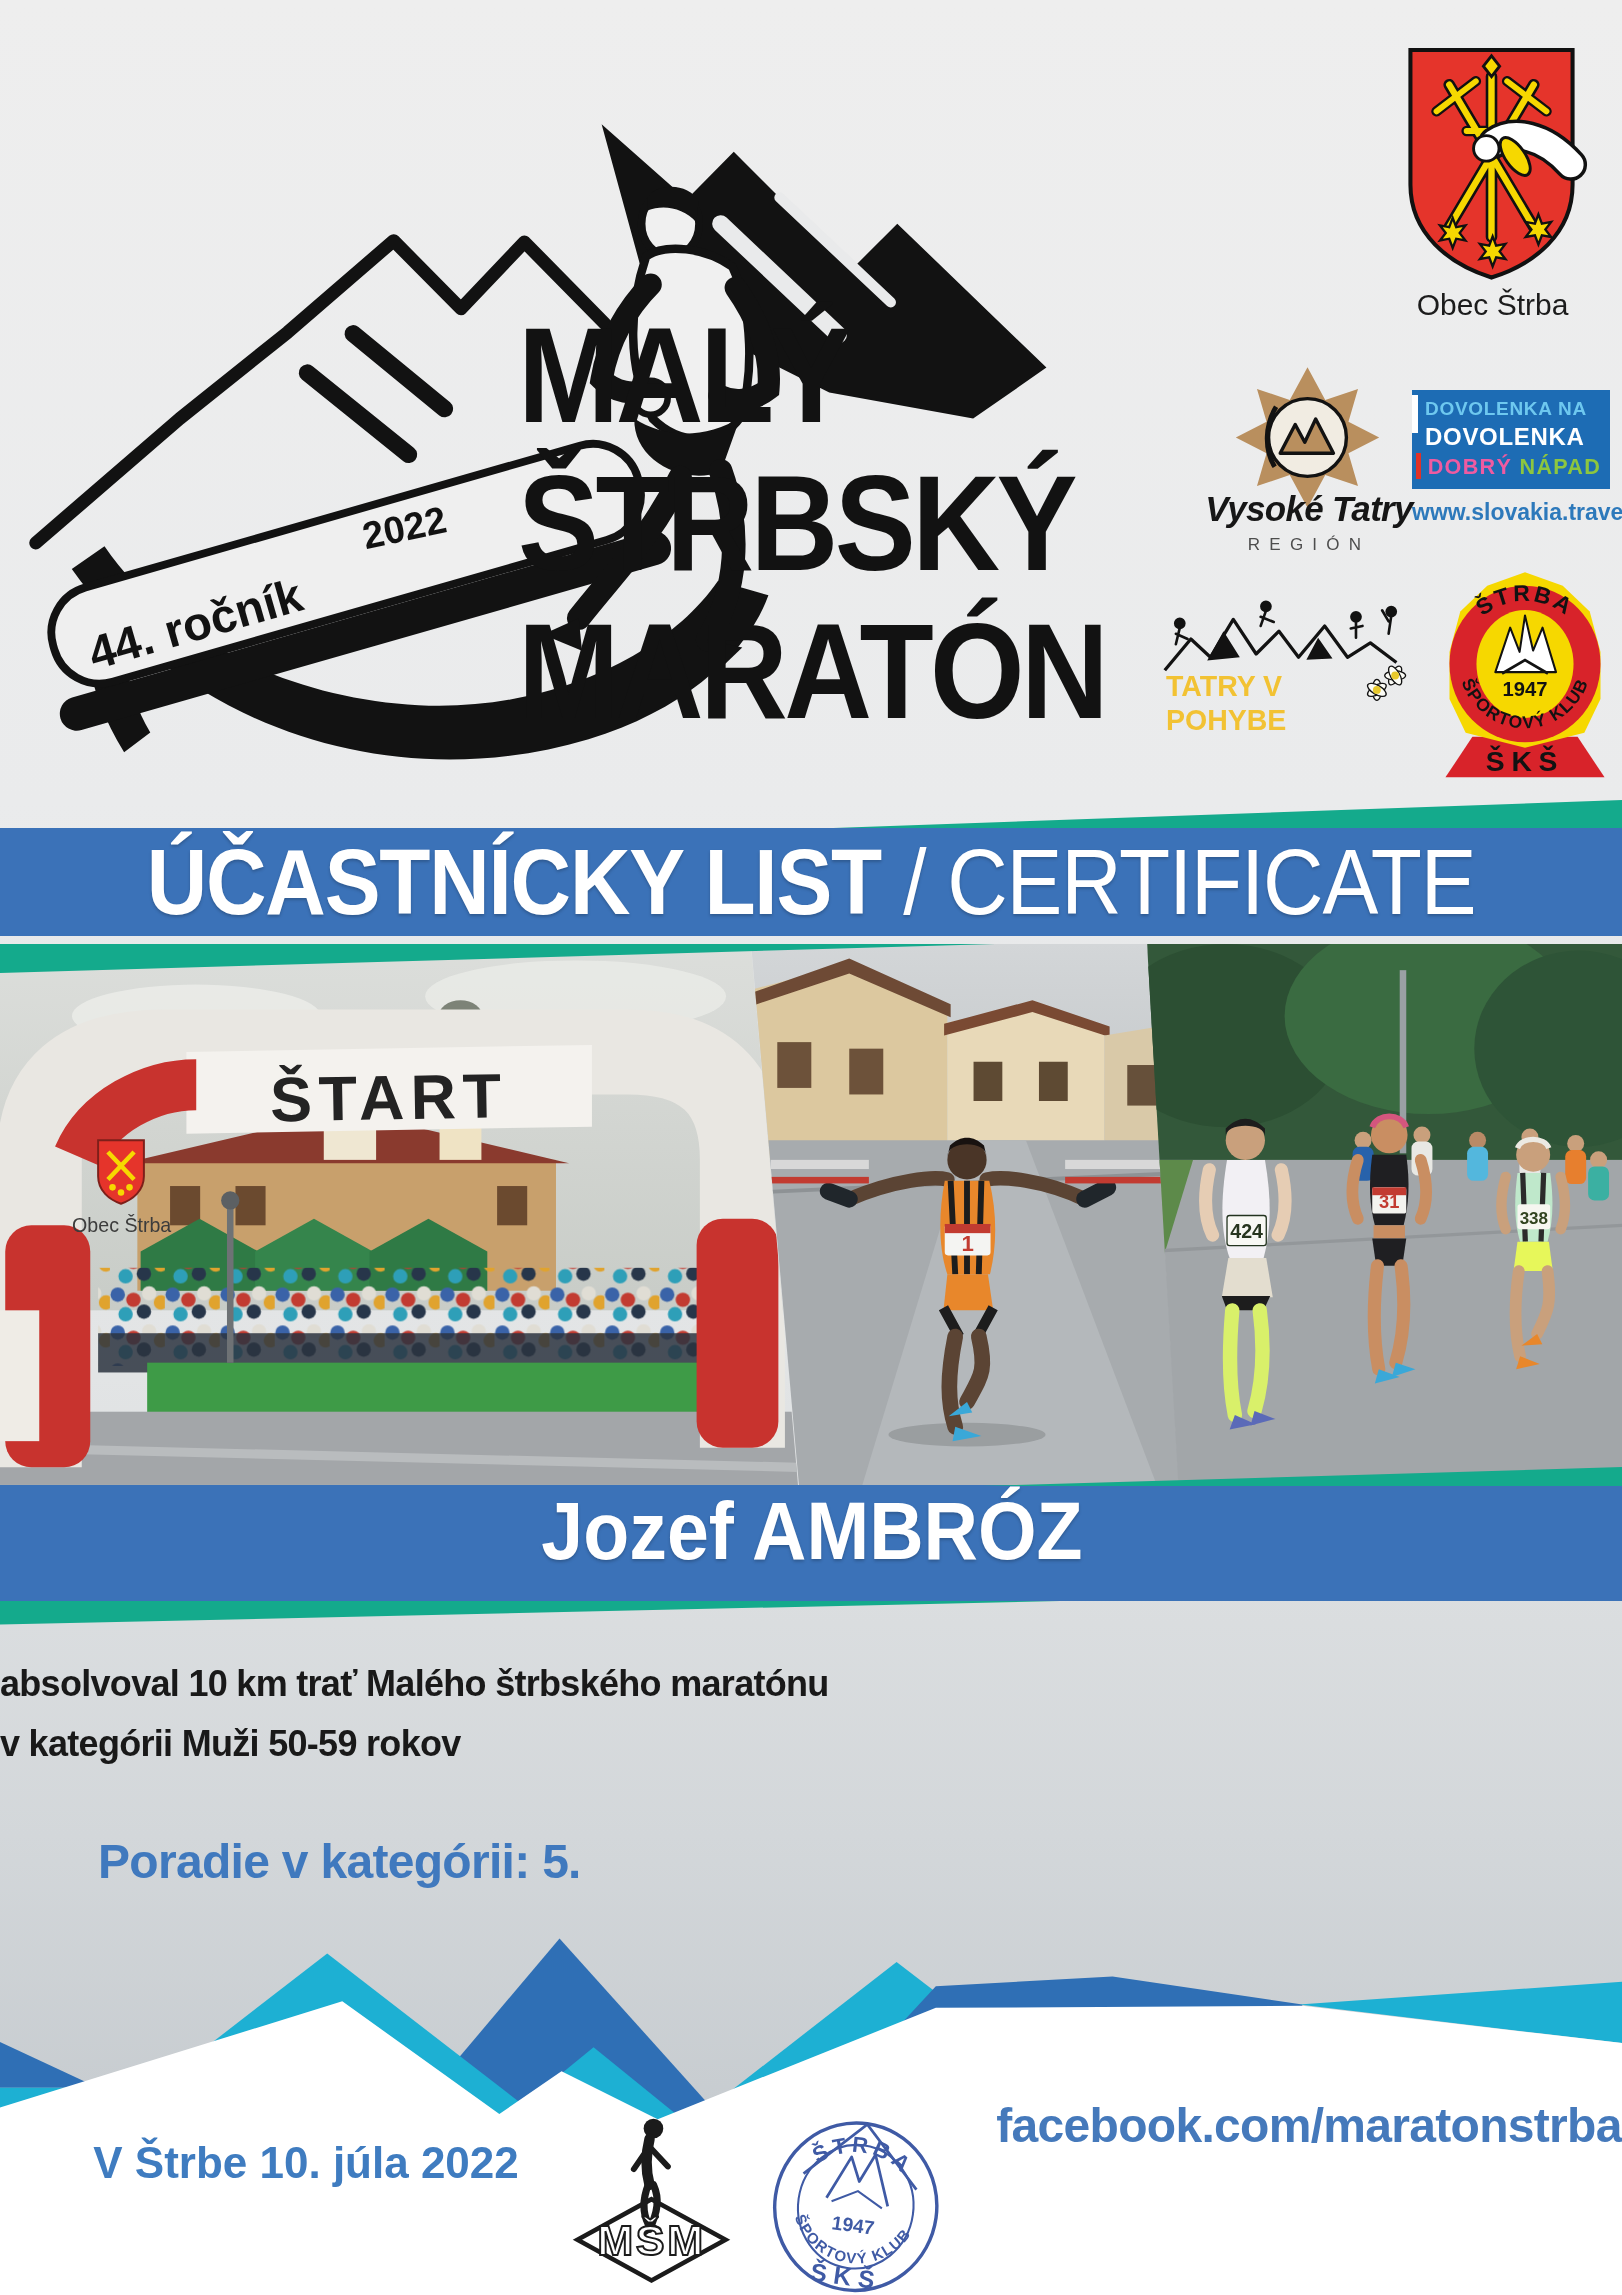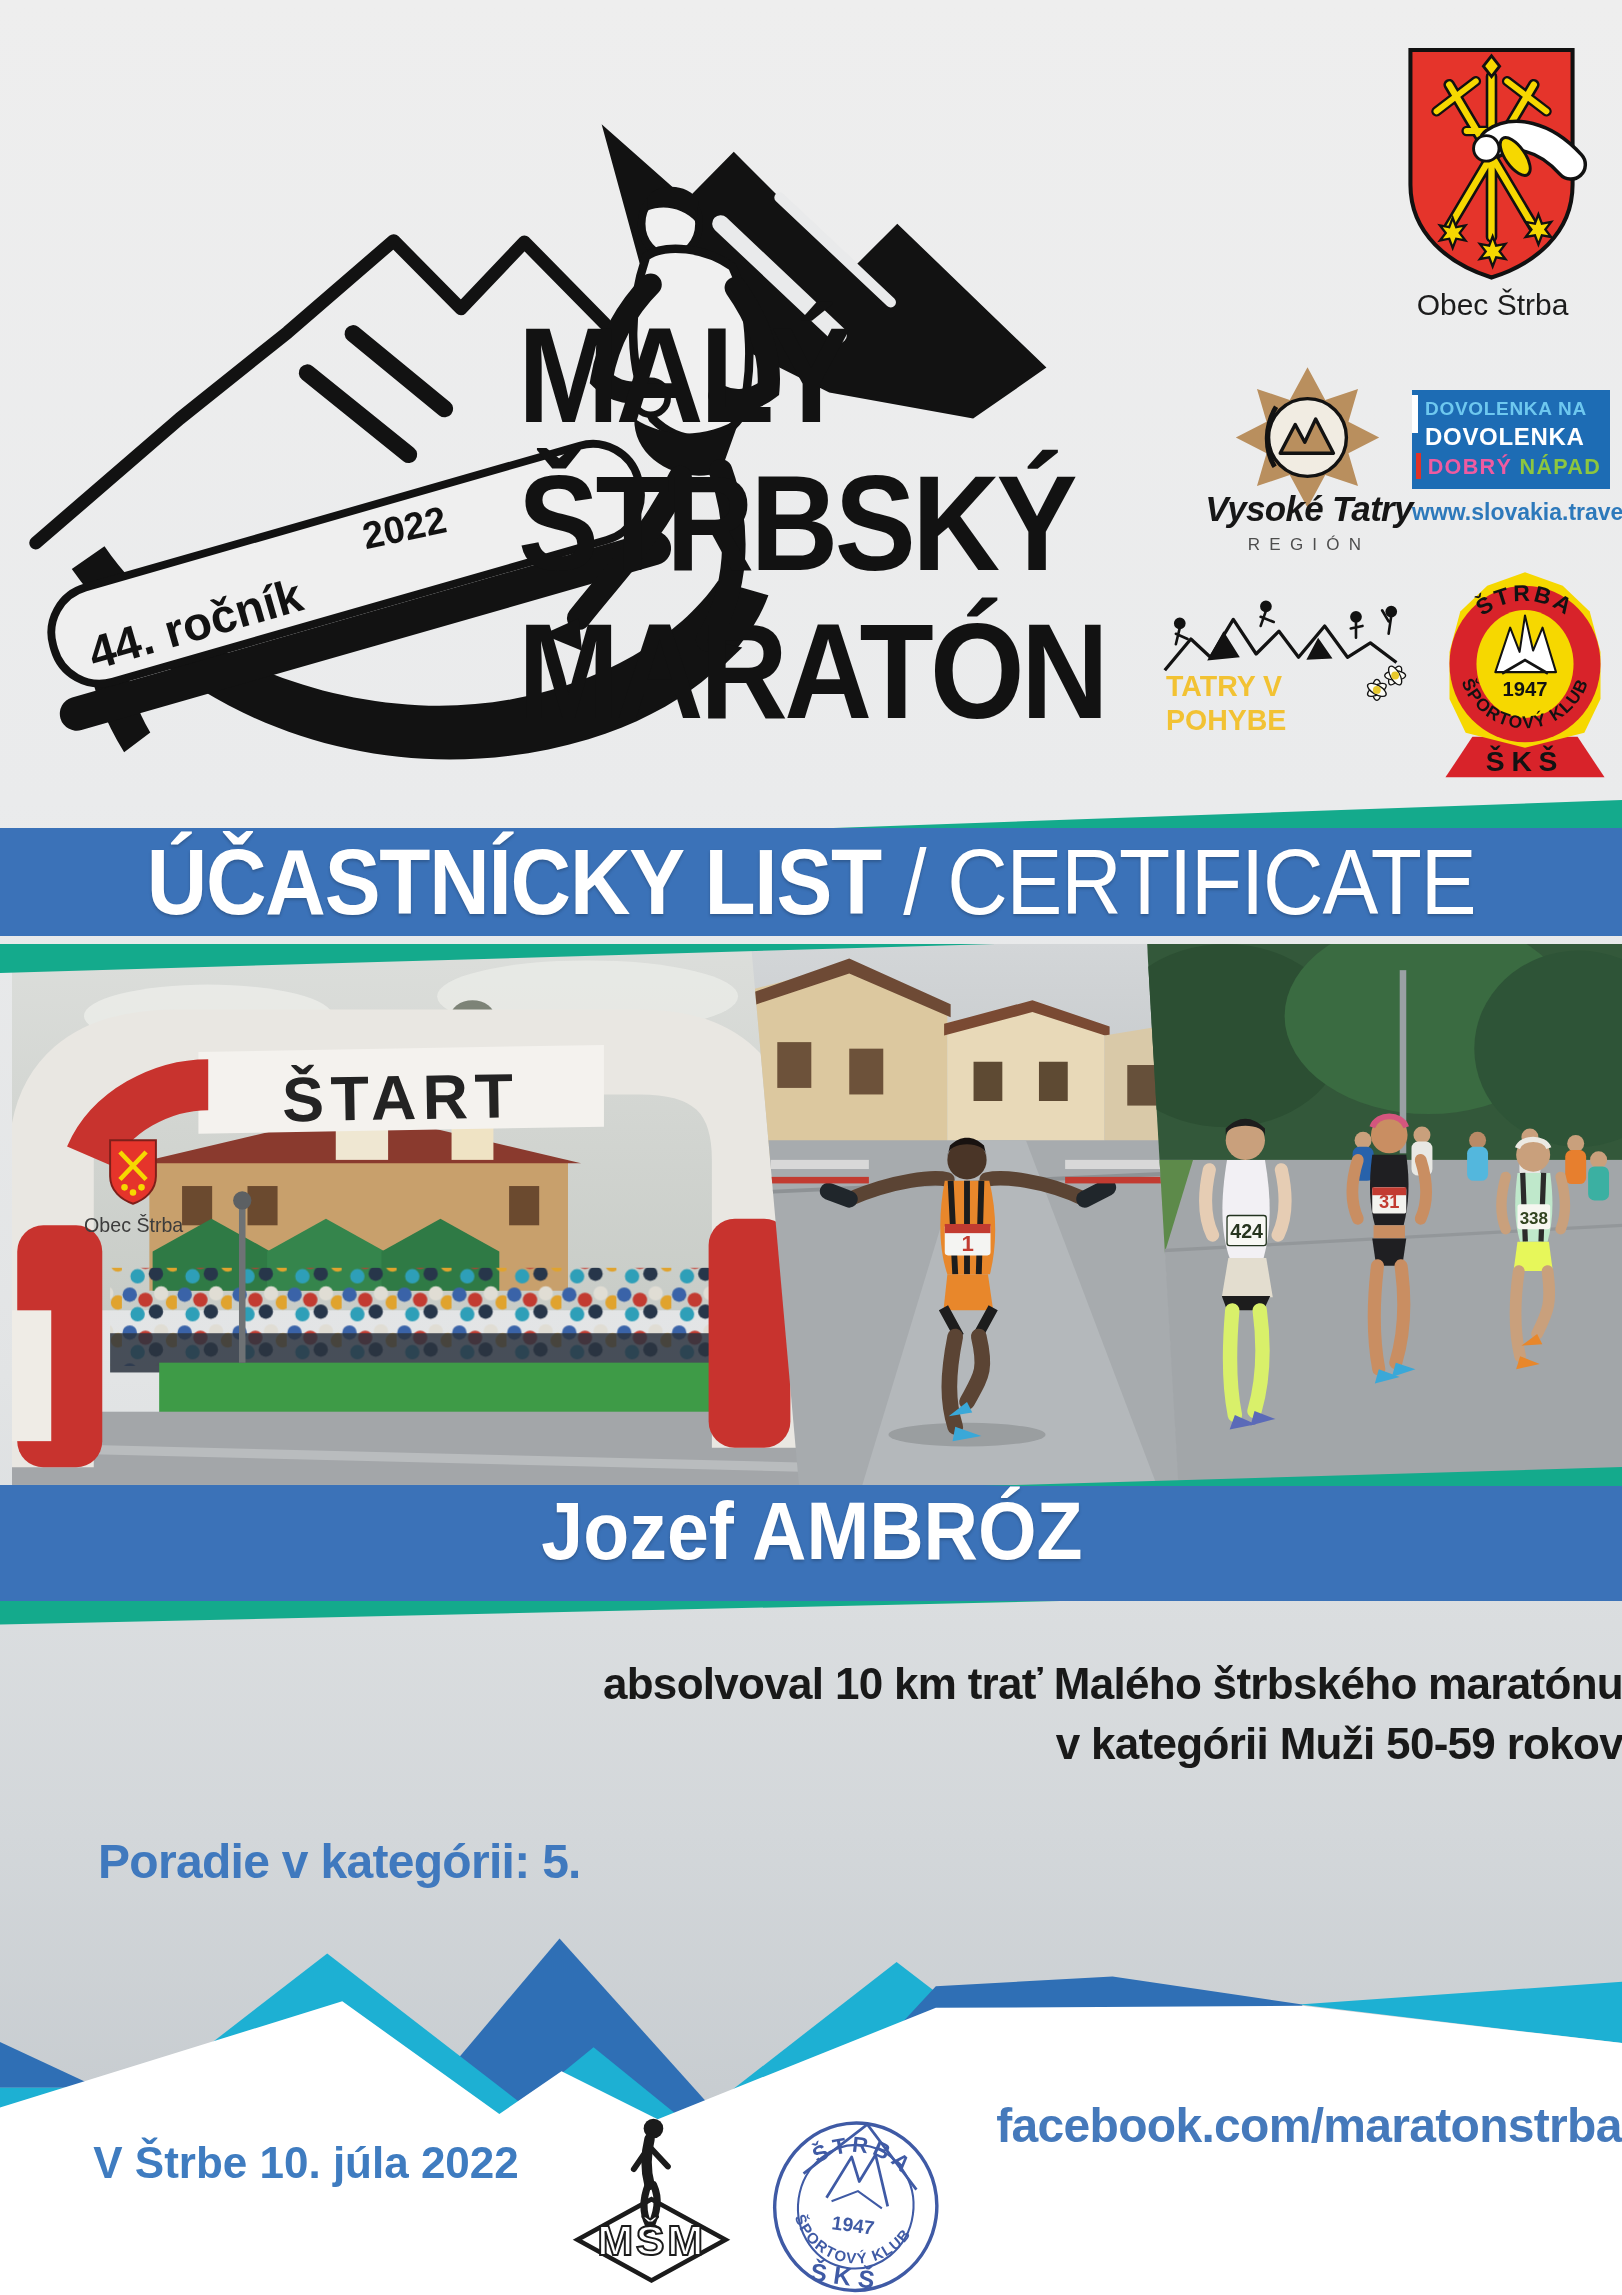--- a/index.html
+++ b/index.html
@@ -29,25 +29,25 @@
   .banner1 .b{font-weight:bold;}
   .nameband{left:0;top:1485px;width:1623px;height:116px;background:#3b72b8;display:flex;align-items:flex-start;justify-content:center;}
   .nameband .t{color:#fff;font-size:81px;font-weight:bold;letter-spacing:0px;transform:scaleX(.93);text-shadow:0 2px 3.3px rgba(0,0,0,.22);white-space:nowrap;}
   .accent{background:#14aa8c;}
   .acc1{left:805px;top:800px;width:818px;height:29px;clip-path:polygon(0 100%,100% 0,100% 100%);}
   .acc2{left:0;top:944px;width:995px;height:29px;clip-path:polygon(0 0,100% 0,0 100%);z-index:6;}
   .acc3{left:982px;top:1467px;width:641px;height:19px;clip-path:polygon(0 100%,100% 0,100% 100%);z-index:6;}
   .acc4{left:0;top:1601px;width:1060px;height:23.6px;clip-path:polygon(0 0,100% 0,0 100%);}
   
   .photo{top:944px;height:541px;overflow:hidden;z-index:2;}
-  .ph1{left:12px;width:798px;clip-path:polygon(0 0,94.1% 0,100% 100%,0 100%);text-align:center;}
+  .ph1{left:0;width:798px;clip-path:polygon(0 0,94.1% 0,100% 100%,0 100%);text-align:center;}
   .ph2{left:751px;width:432px;clip-path:polygon(0 0,91.8% 0,99.1% 100%,11.1% 100%);}
   .ph3{left:1147px;width:476px;clip-path:polygon(0 0,100% 0,100% 100%,6.6% 100%);}
   
-  .bodytext{left:0;top:1654px;width:1623px;text-align:right;font-size:44px;font-weight:bold;color:#191919;line-height:60px;letter-spacing:-0.7px;}
+  .bodytext{left:0;top:1654px;width:1623px;text-align:left;font-size:36px;font-weight:bold;color:#191919;line-height:60px;letter-spacing:-0.7px;}
   .rankrow{left:0;top:1834px;width:1623px;display:flex;justify-content:space-between;padding:0 98px;box-sizing:border-box;
            font-size:48px;font-weight:bold;color:#4079be;letter-spacing:-0.7px;}
   
   .date{left:64px;top:2138px;width:484px;text-align:center;font-size:44px;font-weight:bold;color:#3f7cc0;z-index:8;}
   .urls{left:995px;top:2089px;width:628px;text-align:center;z-index:8;}
   .url-web{font-size:46px;font-weight:bold;color:#1ea78a;letter-spacing:-0.7px;}
   .url-fb{font-size:48px;font-weight:bold;color:#4579bb;letter-spacing:-0.7px;margin-top:9.2px;}
   .zig{left:0;top:1924px;width:1623px;height:372px;z-index:5;}
   .msm{left:550px;top:2114px;width:203px;height:177px;z-index:8;}
   .sks-stamp{left:758px;top:2114px;width:196px;height:182px;z-index:8;transform:rotate(8deg);opacity:.92;}

